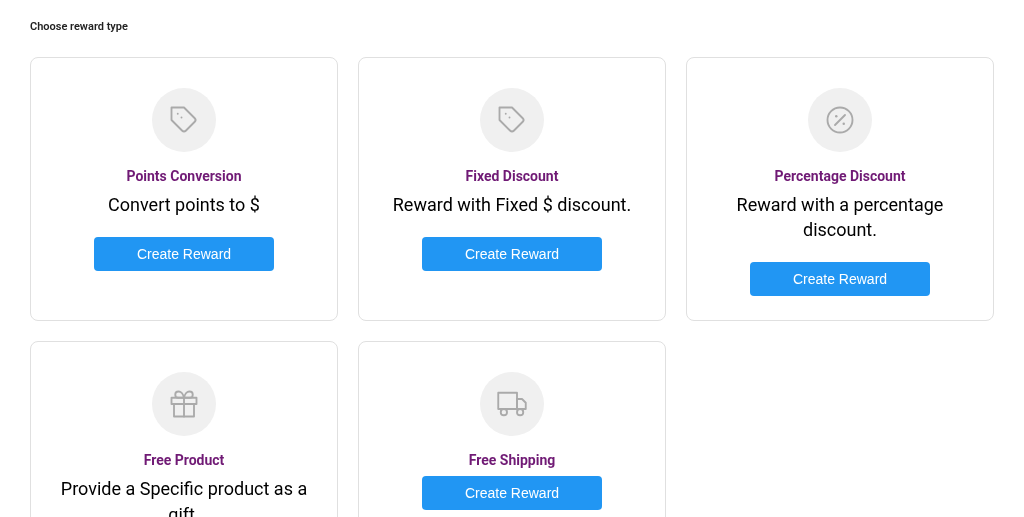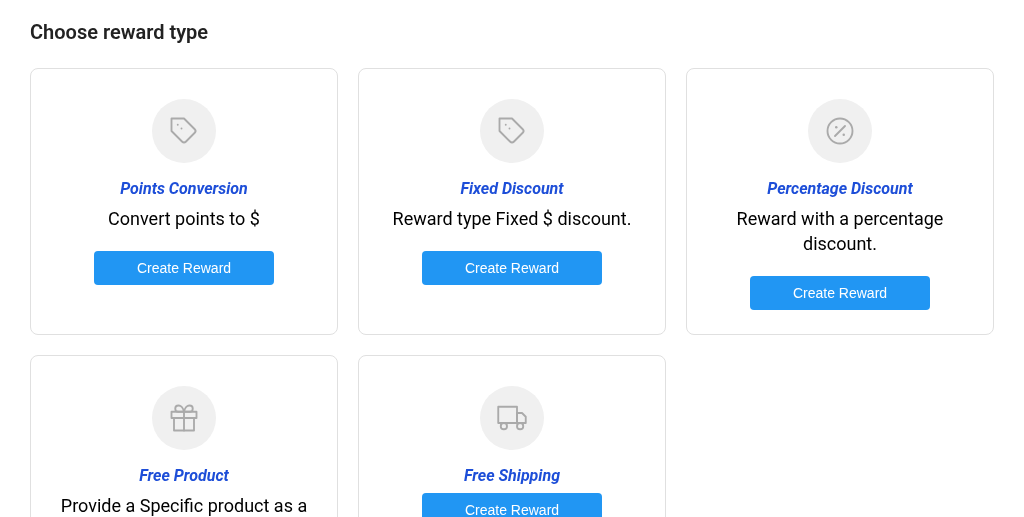--- a/index.html
+++ b/index.html
@@ -10,21 +10,21 @@
       min-height: 517px;
       padding: 20px 30px;
     }
     .page-header {
       display: flex;
       justify-content: space-between;
       align-items: center;
       margin-bottom: 24px;
     }
     .page-title {
-      font-size: 20px;
+      font-size: 11px;
       font-weight: 600;
       color: #222;
     }
     .cancel-button {
       padding: 6px 18px;
       border: 1px solid #ccc;
       background: #f5f5f5;
       border-radius: 4px;
       font-size: 14px;
       color: #555;
@@ -64,25 +64,24 @@
     .card-icon-wrap svg {
       width: 30px;
       height: 30px;
       stroke: #aaa;
       fill: none;
       stroke-width: 1.5;
       stroke-linecap: round;
       stroke-linejoin: round;
     }
     .card-title {
-      font-size: 16px;
+      font-size: 14px;
       font-weight: 700;
-      color: #1d4ed8;
+      color: #701a75;
       margin-bottom: 8px;
-      font-style: italic;
     }
     .card-desc {
       font-size: 18px;
       color: #000000;
       margin-bottom: 20px;
       line-height: 1.4;
     }
     .create-reward-btn {
       background: #2196f3;
       color: #fff;
@@ -127,21 +126,21 @@
 
     <div class="card">
       <div class="card-icon-wrap">
         <svg viewBox="0 0 24 24">
           <path d="M20.59 13.41l-7.17 7.17a2 2 0 01-2.83 0L2 12V2h10l8.59 8.59a2 2 0 010 2.82z"></path>
           <line x1="7" y1="7" x2="7.01" y2="7"></line>
           <line x1="10" y1="10" x2="10.01" y2="10"></line>
         </svg>
       </div>
       <div class="card-title">Fixed Discount</div>
-      <div class="card-desc">Reward type Fixed $ discount.</div>
+      <div class="card-desc">Reward with Fixed $ discount.</div>
       <button class="create-reward-btn">Create Reward</button>
     </div>
 
     <div class="card">
       <div class="card-icon-wrap">
         <svg viewBox="0 0 24 24">
           <circle cx="12" cy="12" r="10"></circle>
           <line x1="8" y1="16" x2="16" y2="8"></line>
           <circle cx="9" cy="9" r="1" fill="#aaa" stroke="none"></circle>
           <circle cx="15" cy="15" r="1" fill="#aaa" stroke="none"></circle>

